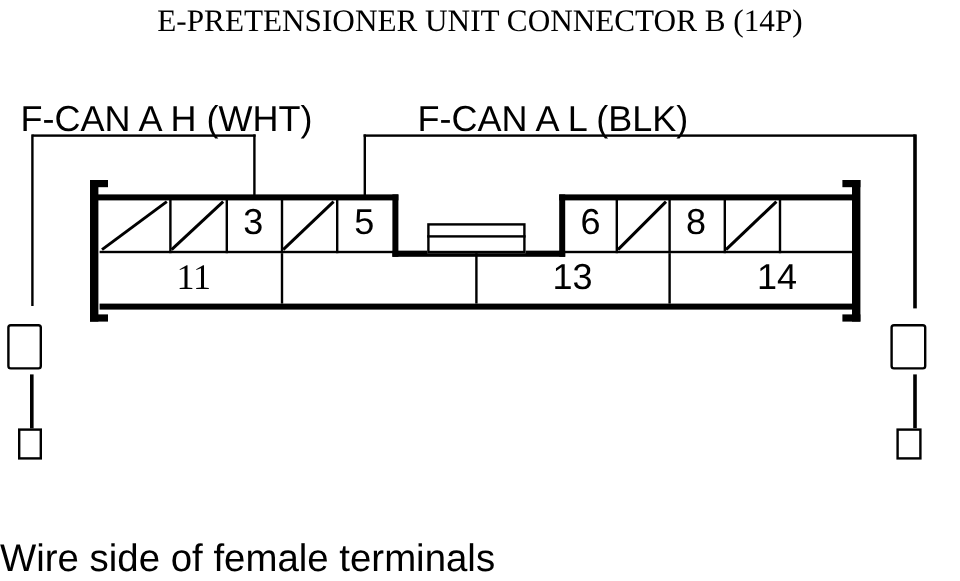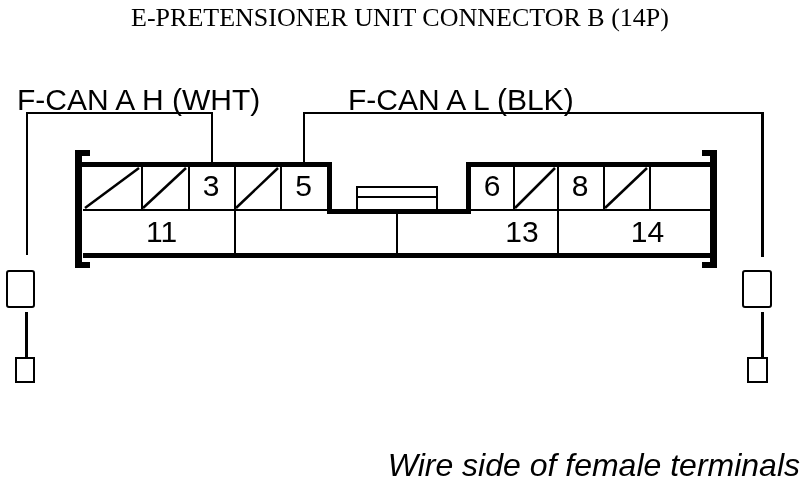--- a/index.html
+++ b/index.html
@@ -3,21 +3,21 @@
 <meta charset="utf-8">
 <style>
   html,body { margin:0; padding:0; }
   body { background:#fff; font-family:"Liberation Sans","DejaVu Sans",sans-serif; }
   .stage { position:relative; width:800px; height:484px; background:var(--bg,#fff); overflow:hidden; color:var(--line,#000); }
   .ln { position:absolute; background:var(--line,#000); }
   .box { position:absolute; border:2px solid var(--line,#000); background:var(--bg,#fff); box-sizing:border-box; }
   .txt { position:absolute; white-space:nowrap; color:var(--line,#000); }
   .title { left:0; width:800px; top:3px; text-align:center; font-size:26px; letter-spacing:0px;font-family:Liberation Serif, serif; }
   .siglabel { top:83px; font-size:30px; }
-  .caption { left:0; width:800px; top:447px; text-align:right; font-size:32px;font-style:italic; }
+  .caption { left:0; width:800px; top:447px; text-align:left; font-size:32px; }
   .cell { position:absolute; display:flex; align-items:center; justify-content:center; font-size:30px; color:var(--line,#000); }
   .cell.top { top:163px; height:46px; }
   .cell.bottom { top:211px; height:42px; }
   svg.slashes { position:absolute; left:0; top:0; pointer-events:none; }
 </style>
 </head>
 <body>
 
 <div class="stage" style="--line: #000000; --bg: #ffffff;">
 
@@ -75,22 +75,22 @@
   <div class="cell top" style="left:83px;width:58px;"></div>
   <div class="cell top" style="left:141px;width:47px;"></div>
   <div class="cell top" style="left:188px;width:46px;">3</div>
   <div class="cell top" style="left:234px;width:46px;"></div>
   <div class="cell top" style="left:280px;width:47px;">5</div>
   <div class="cell top" style="left:471px;width:42px;">6</div>
   <div class="cell top" style="left:513px;width:44px;"></div>
   <div class="cell top" style="left:557px;width:46px;">8</div>
   <div class="cell top" style="left:603px;width:46px;"></div>
 
-  <div class="cell bottom" style="left:83px;width:157px;">11</div>
-  <div class="cell bottom" style="left:397px;width:160px;padding-left:45px;">13</div>
+  <div class="cell bottom" style="left:83px;width:157px;font-family:Liberation Serif, serif;">11</div>
+  <div class="cell bottom" style="left:397px;width:160px;">13</div>
   <div class="cell bottom" style="left:557px;width:181px;text-align:center;">14</div>
 
   <div class="box" style="left:6px;top:270px;width:29px;height:38px;border-radius:3px;"></div>
   <div class="ln" style="left:25px;top:312px;width:3px;height:46px;"></div>
   <div class="box" style="left:15px;top:357px;width:20px;height:26px;"></div>
   <div class="box" style="left:742px;top:270px;width:30px;height:38px;border-radius:3px;"></div>
   <div class="ln" style="left:761px;top:312px;width:3px;height:45px;"></div>
   <div class="box" style="left:747px;top:357px;width:21px;height:26px;"></div>
 
   <div class="txt caption">Wire side of female terminals</div>

